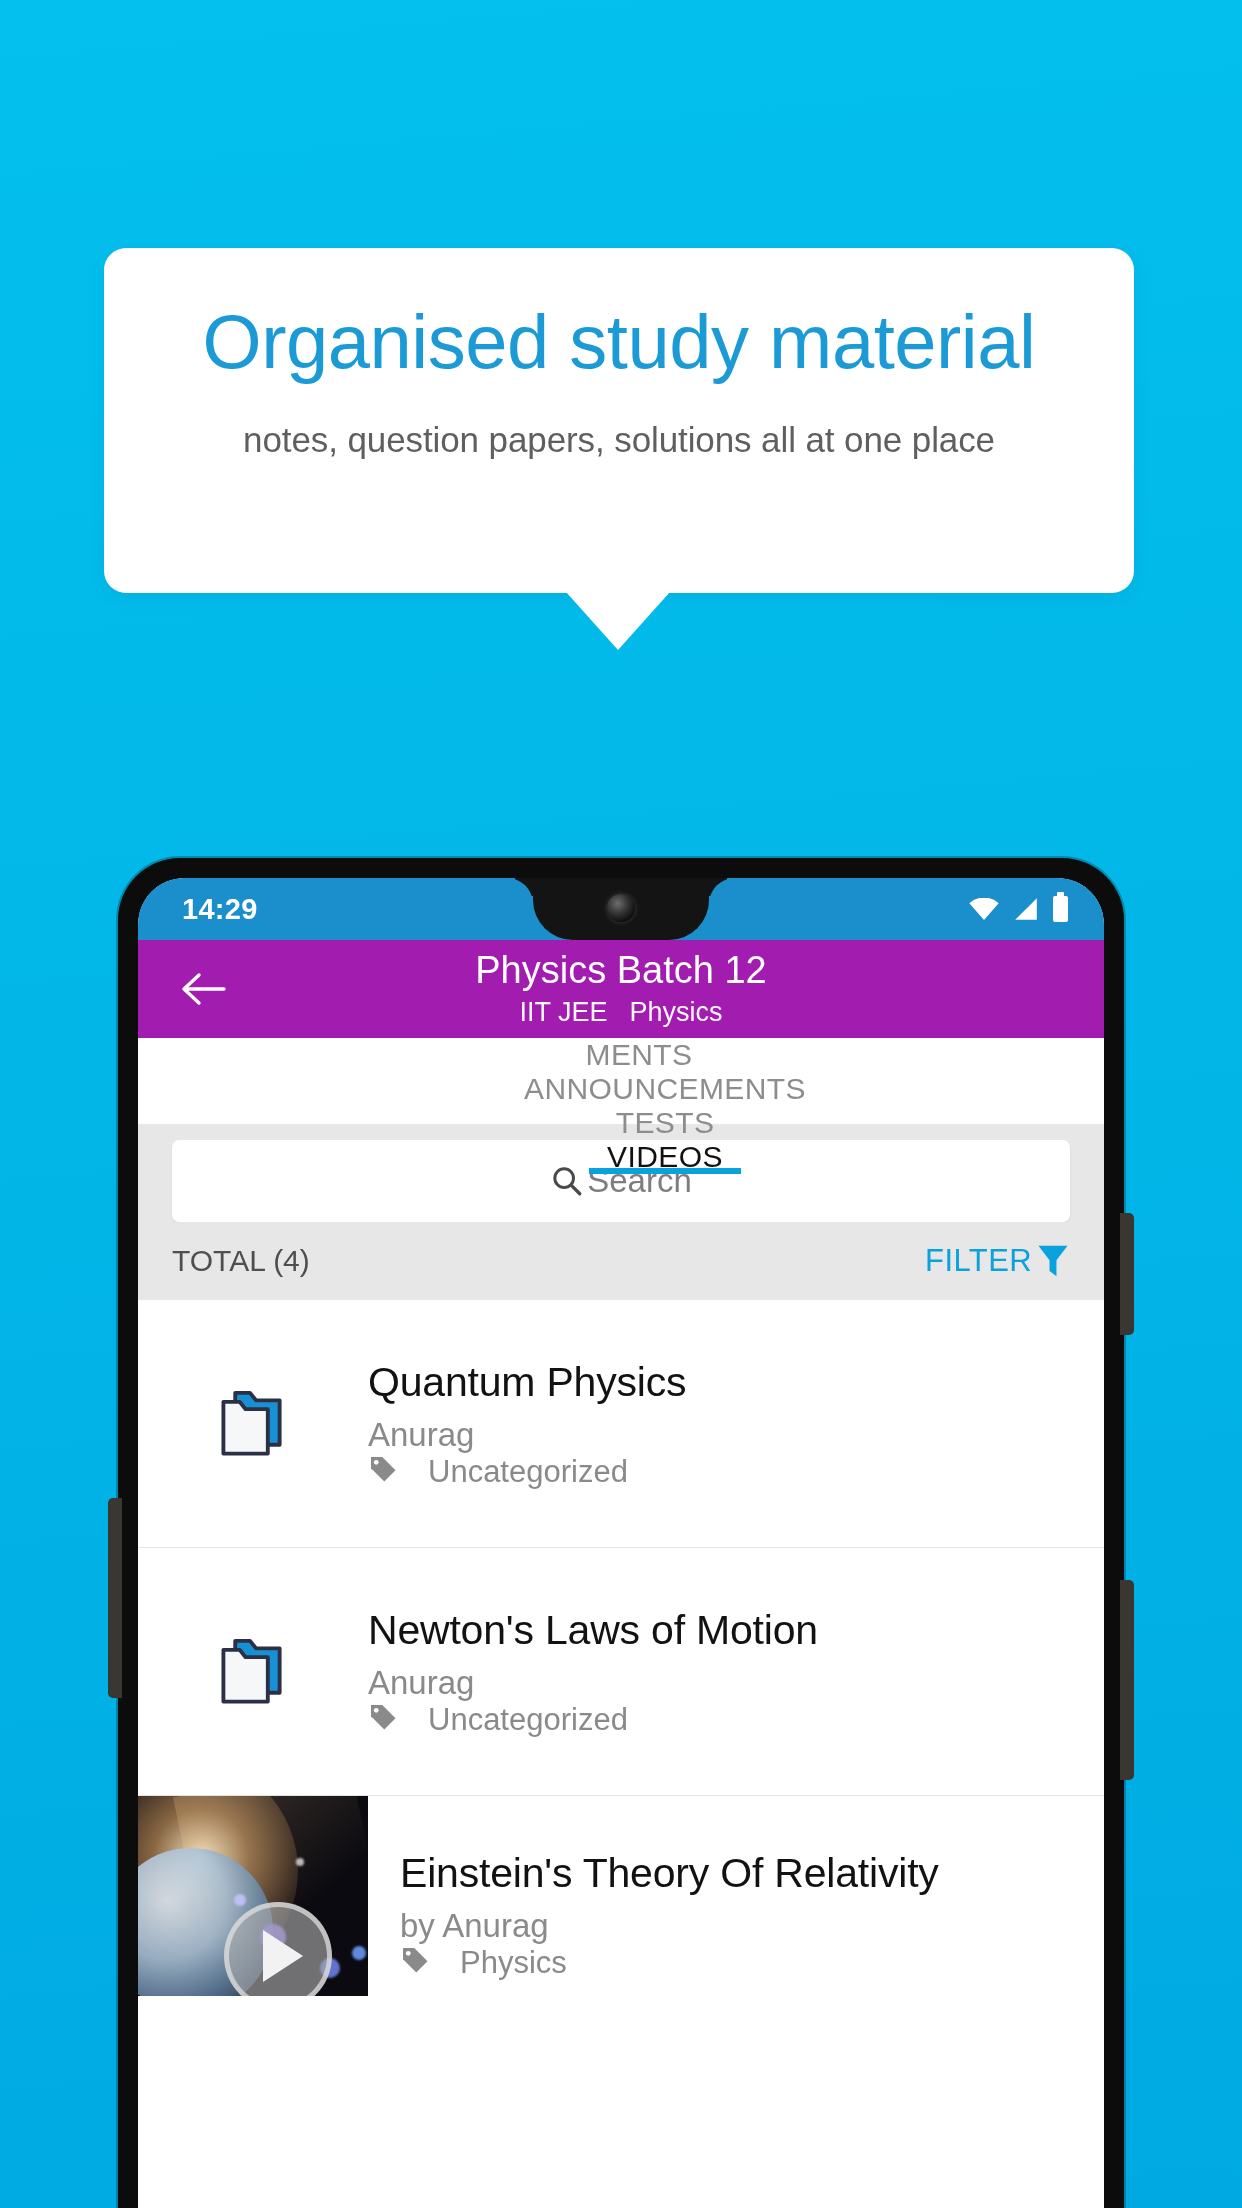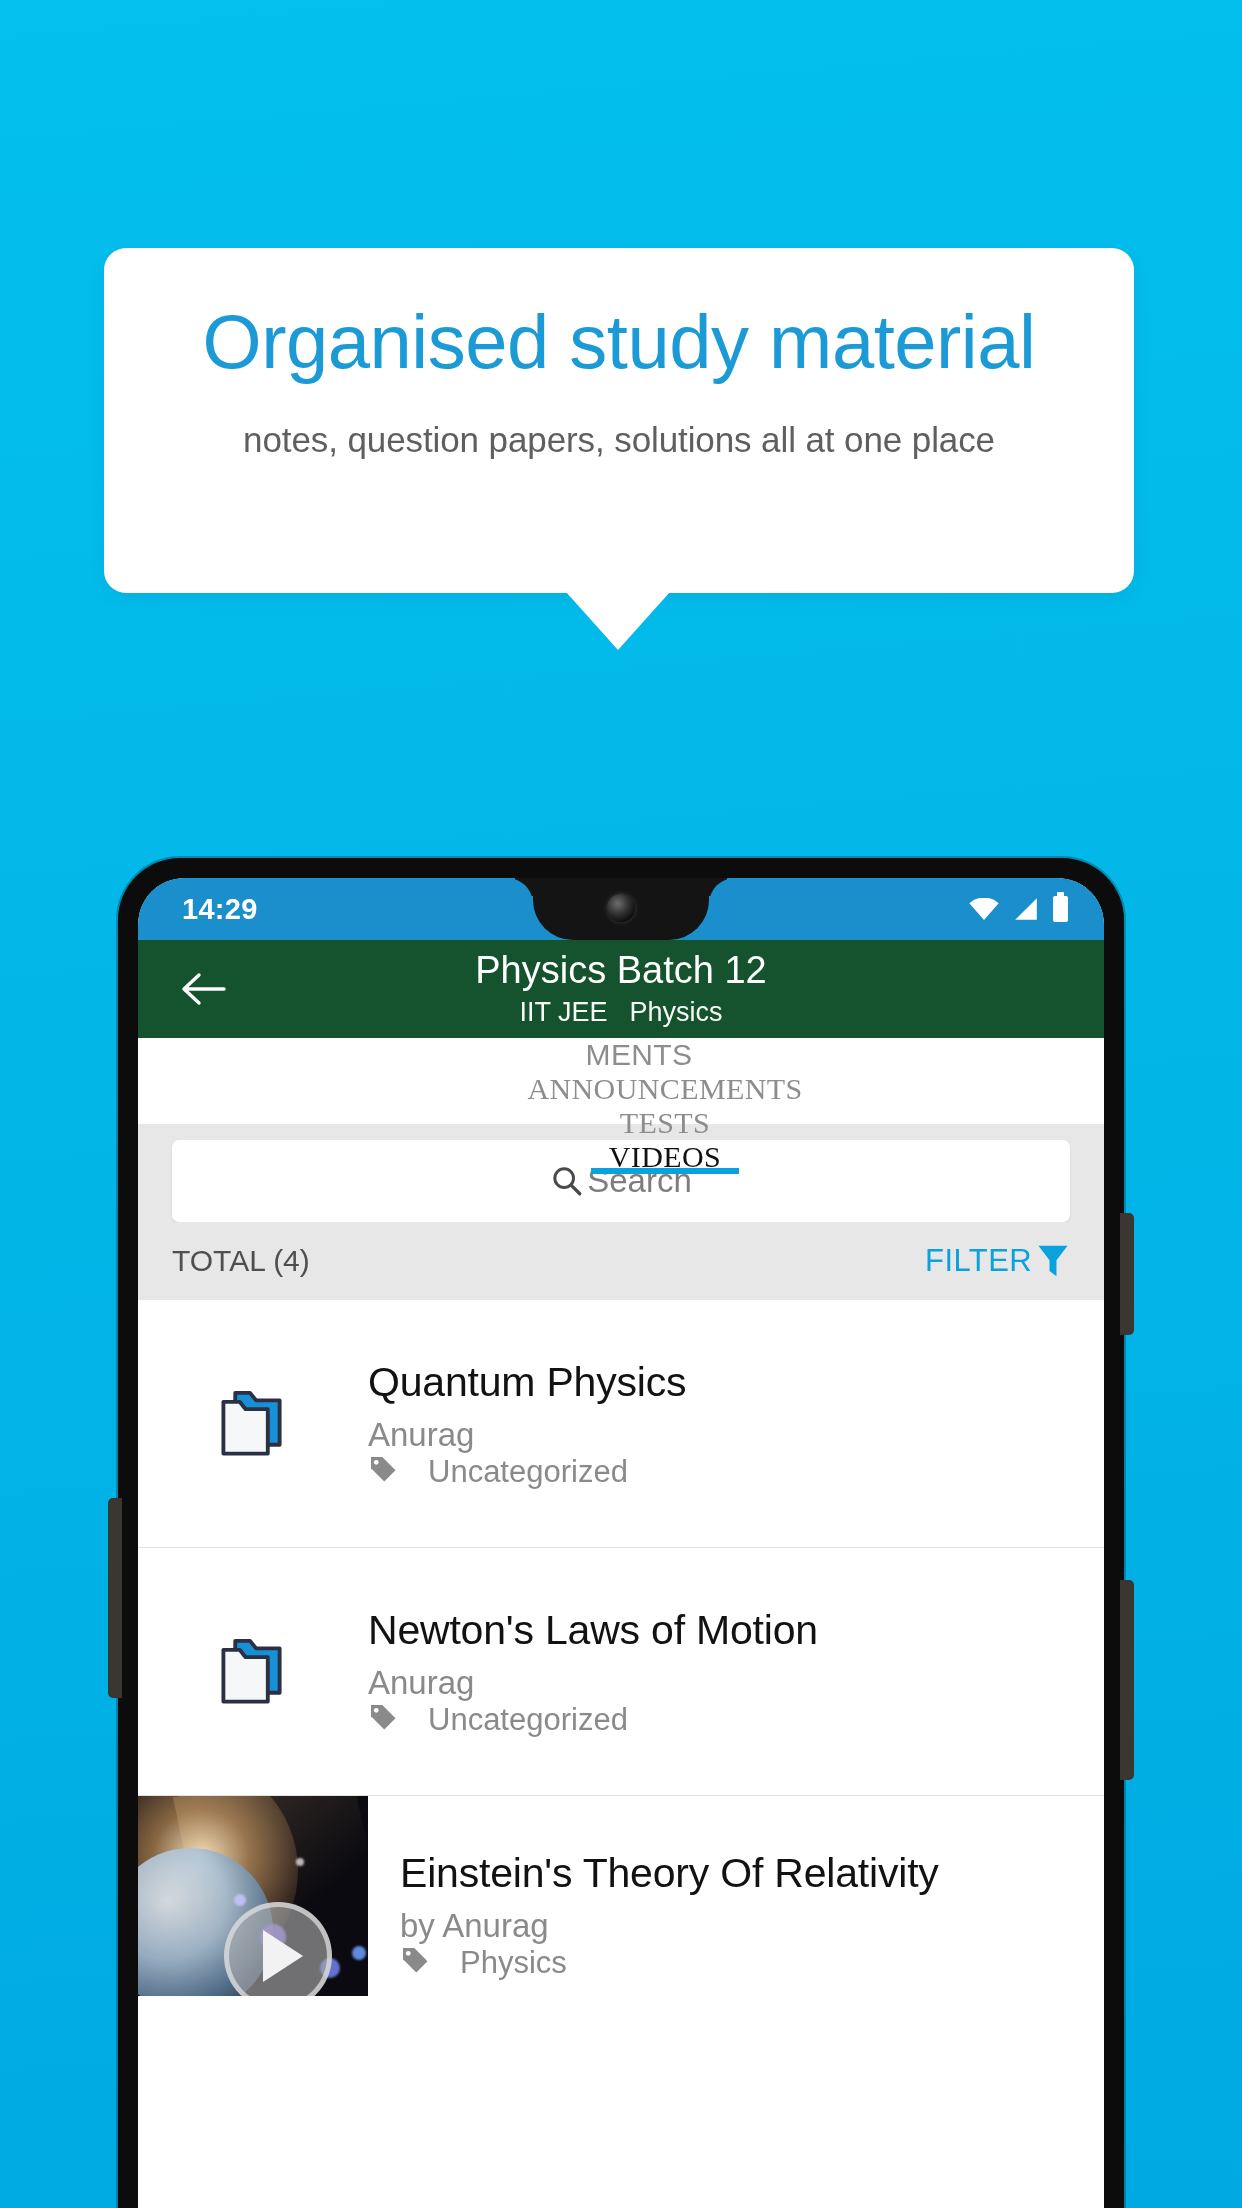--- a/index.html
+++ b/index.html
@@ -124,21 +124,21 @@
   }
   .status-time { font-size:29px; font-weight:600; letter-spacing:0.3px; }
   .status-icons { display:flex; align-items:center; gap:14px; }
   .ic-wifi { width:30px; height:22px; }
   .ic-signal { width:26px; height:24px; }
   .ic-batt { width:15px; height:26px; background:#fff; border-radius:2px; position:relative; }
   .ic-batt:before { content:""; position:absolute; top:-4px; left:4px; width:7px; height:4px; background:#fff; border-radius:1px 1px 0 0; }
 
   
   .appbar {
-    background:#14532d;
+    background:#a21caf;
     height:98px;
     position:relative;
     display:flex;
     align-items:center;
     padding:0 30px;
   }
   .back-arrow {
     width:52px; height:52px;
     display:flex; align-items:center; justify-content:center;
     margin-left:10px;
@@ -178,21 +178,21 @@
   .tab {
     font-size:30px;
     color:#8d8d8d;
     letter-spacing:0.4px;
     white-space:nowrap;
     position:relative;
     height:86px;
     display:flex;
     align-items:center;
   }
-  .tab + .tab { margin-left:52px;font-family:Liberation Serif, serif; }
+  .tab + .tab { margin-left:52px; }
   .tab.active { color:#111111; }
   .tab.active:after {
     content:"";
     position:absolute;
     left:-18px; right:-18px; bottom:0;
     height:6px;
     background:#0aa2dd;
   }
 
   

